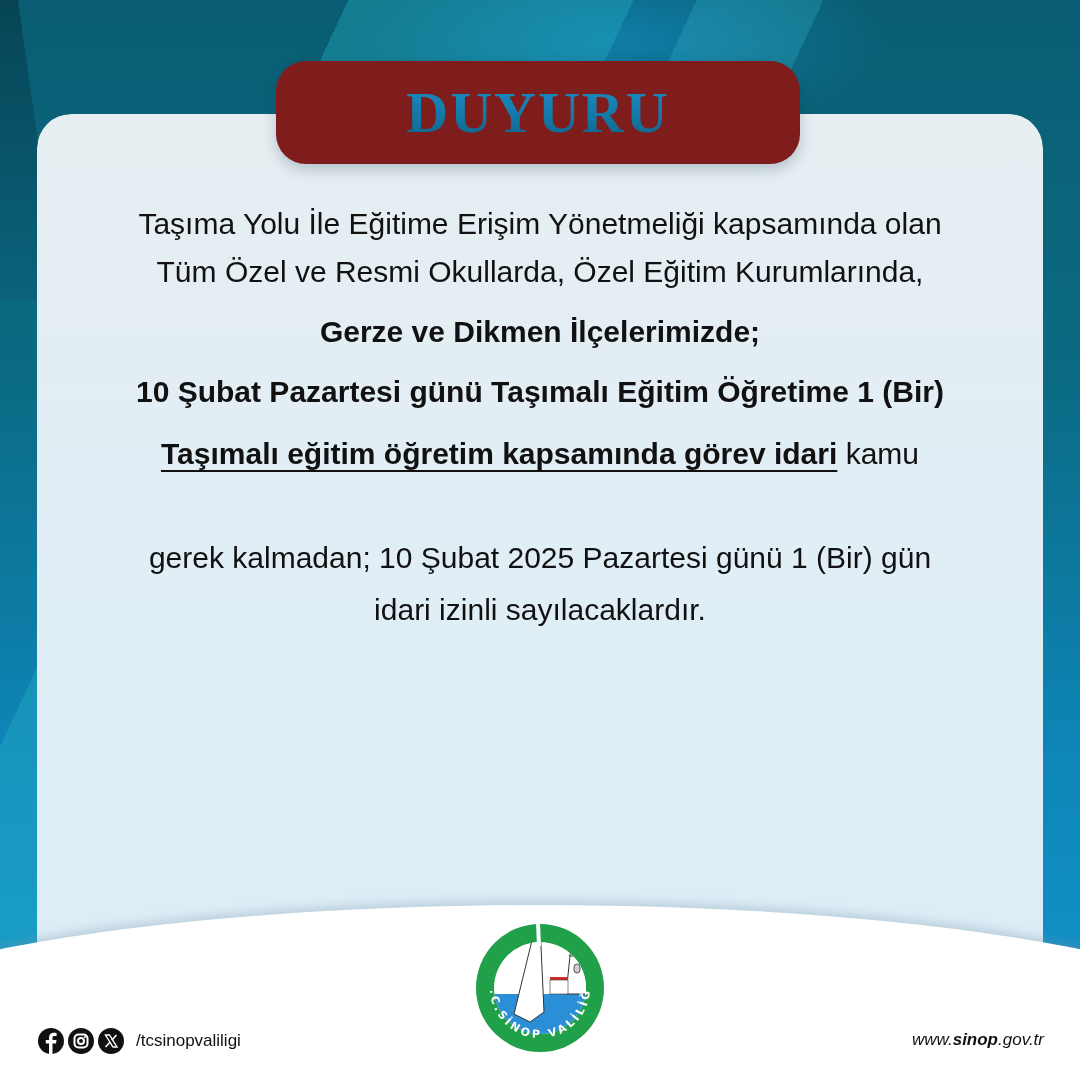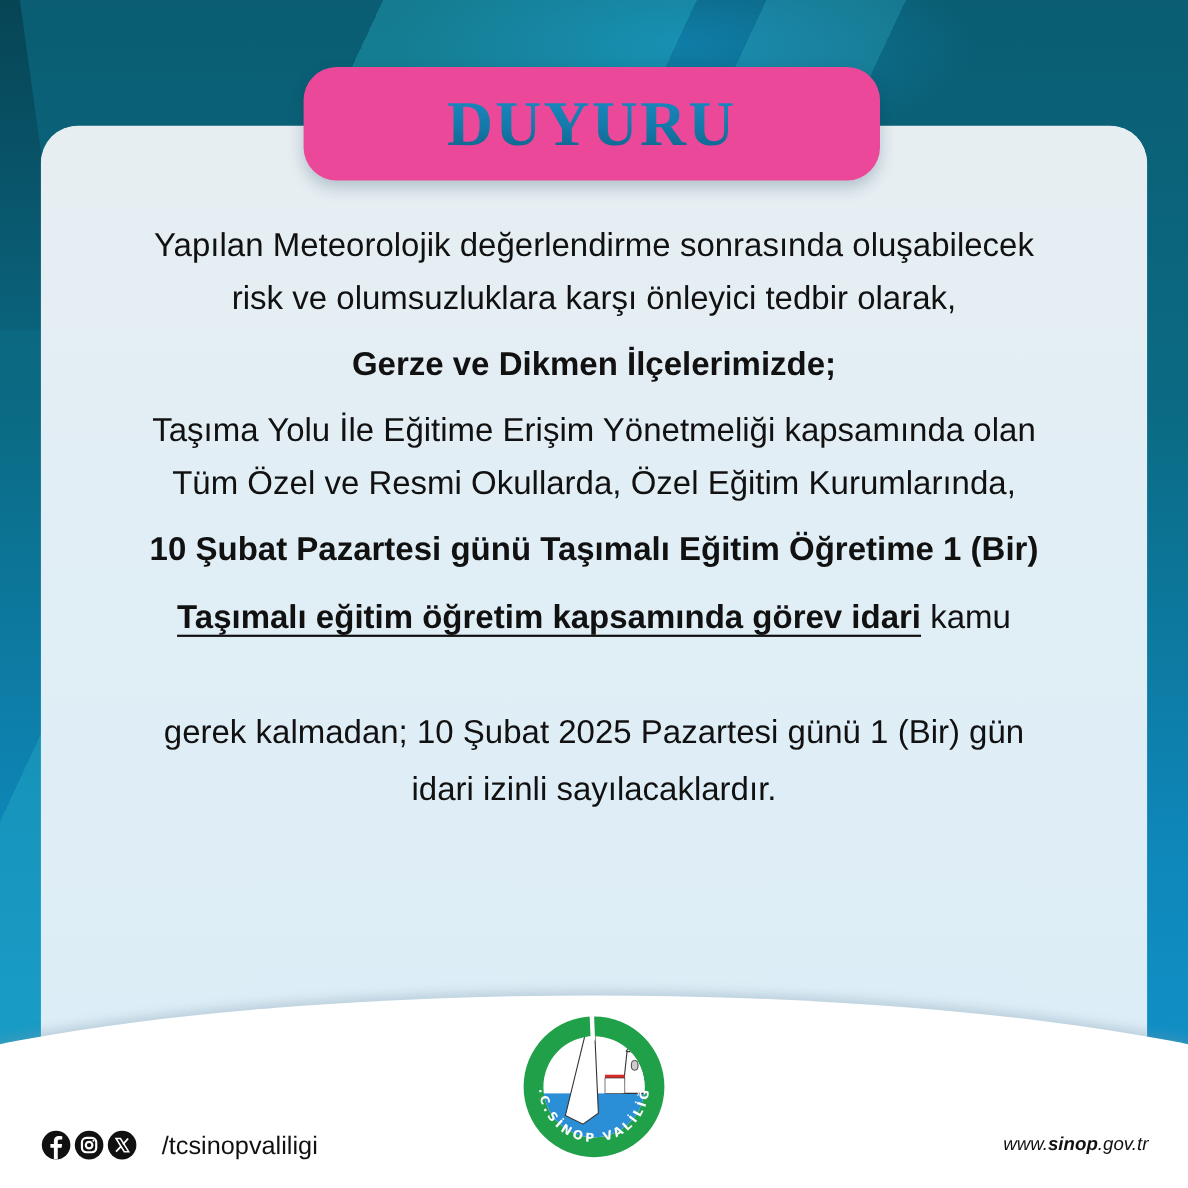--- a/index.html
+++ b/index.html
@@ -29,21 +29,21 @@
       clip-path: inset(0 0 0 0 round 34px 34px 0 0);
     }
     .card-curve-mask {
       position: absolute; left: -200px; top: 905px; width: 1480px; height: 600px;
       border-radius: 50% 50% 0 0 / 140px 140px 0 0;
       background: #ffffff;
       box-shadow: 0 -4px 10px rgba(120,150,170,0.35);
     }
     .title-pill {
       position: absolute; left: 276px; top: 61px; width: 524px; height: 103px;
-      background: #ec4899; border-radius: 30px;
+      background: #7f1d1d; border-radius: 30px;
       box-shadow: 0 6px 14px rgba(0,40,70,0.22);
       display: flex; align-items: center; justify-content: center;
     }
     .title-text {
       font-family: "DejaVu Serif", "Liberation Serif", serif;
       font-size: 58px; font-weight: bold; letter-spacing: 2px;
       background: linear-gradient(180deg, #1b8fc8 0%, #1478a8 55%, #0e5f82 100%);
       -webkit-background-clip: text; background-clip: text; color: transparent;
       font-family: "Liberation Serif", "DejaVu Serif", serif;
     }
@@ -58,48 +58,44 @@
       position: absolute; left: 474px; top: 922px; width: 132px; height: 132px;
     }
     .social {
       position: absolute; left: 38px; top: 1026px; height: 30px;
       display: flex; align-items: center; gap: 4px;
     }
     .soc-icon {
       width: 26px; height: 26px; border-radius: 50%; background: #111;
       display: flex; align-items: center; justify-content: center;
     }
-    .handle { font-size: 23px; color: #111; margin-left: 19px; }
+    .handle { font-size: 17px; color: #111; margin-left: 8px; }
     .website {
       position: absolute; right: 36px; top: 1030px; font-size: 17px; color: #111; font-style: italic;
     }
   </style>
 </head>
 <body>
 
 <div class="bg"></div>
 <div class="bg-dark-left"></div>
 
 <div class="card"></div>
 <div class="card-curve-mask"></div>
 
 <div class="title-pill">
   <span class="title-text">DUYURU</span>
 </div>
 
 <div class="content">
   <p class="p">
-    <span>Yapılan Meteorolojik değerlendirme sonrasında oluşabilecek</span><br>
-    <span>risk ve olumsuzluklara karşı önleyici tedbir olarak,</span>
-  </p>
-  <p class="p b">Gerze ve Dikmen İlçelerimizde;</p>
-  <p class="p">
     <span>Taşıma Yolu İle Eğitime Erişim Yönetmeliği kapsamında olan</span><br>
     <span>Tüm Özel ve Resmi Okullarda, Özel Eğitim Kurumlarında,</span>
   </p>
+  <p class="p b">Gerze ve Dikmen İlçelerimizde;</p>
   <p class="p b">
     <span>10 Şubat Pazartesi günü Taşımalı Eğitim Öğretime 1 (Bir)</span><br>
   </p>
   <p class="p" style="line-height:52px;">
     <span class="b u">Taşımalı eğitim öğretim kapsamında görev idari</span><span> kamu</span><br>
     <br>
     <span>gerek kalmadan; 10 Şubat 2025 Pazartesi günü 1 (Bir) gün</span><br>
     <span>idari izinli sayılacaklardır.</span>
   </p>
 </div>

